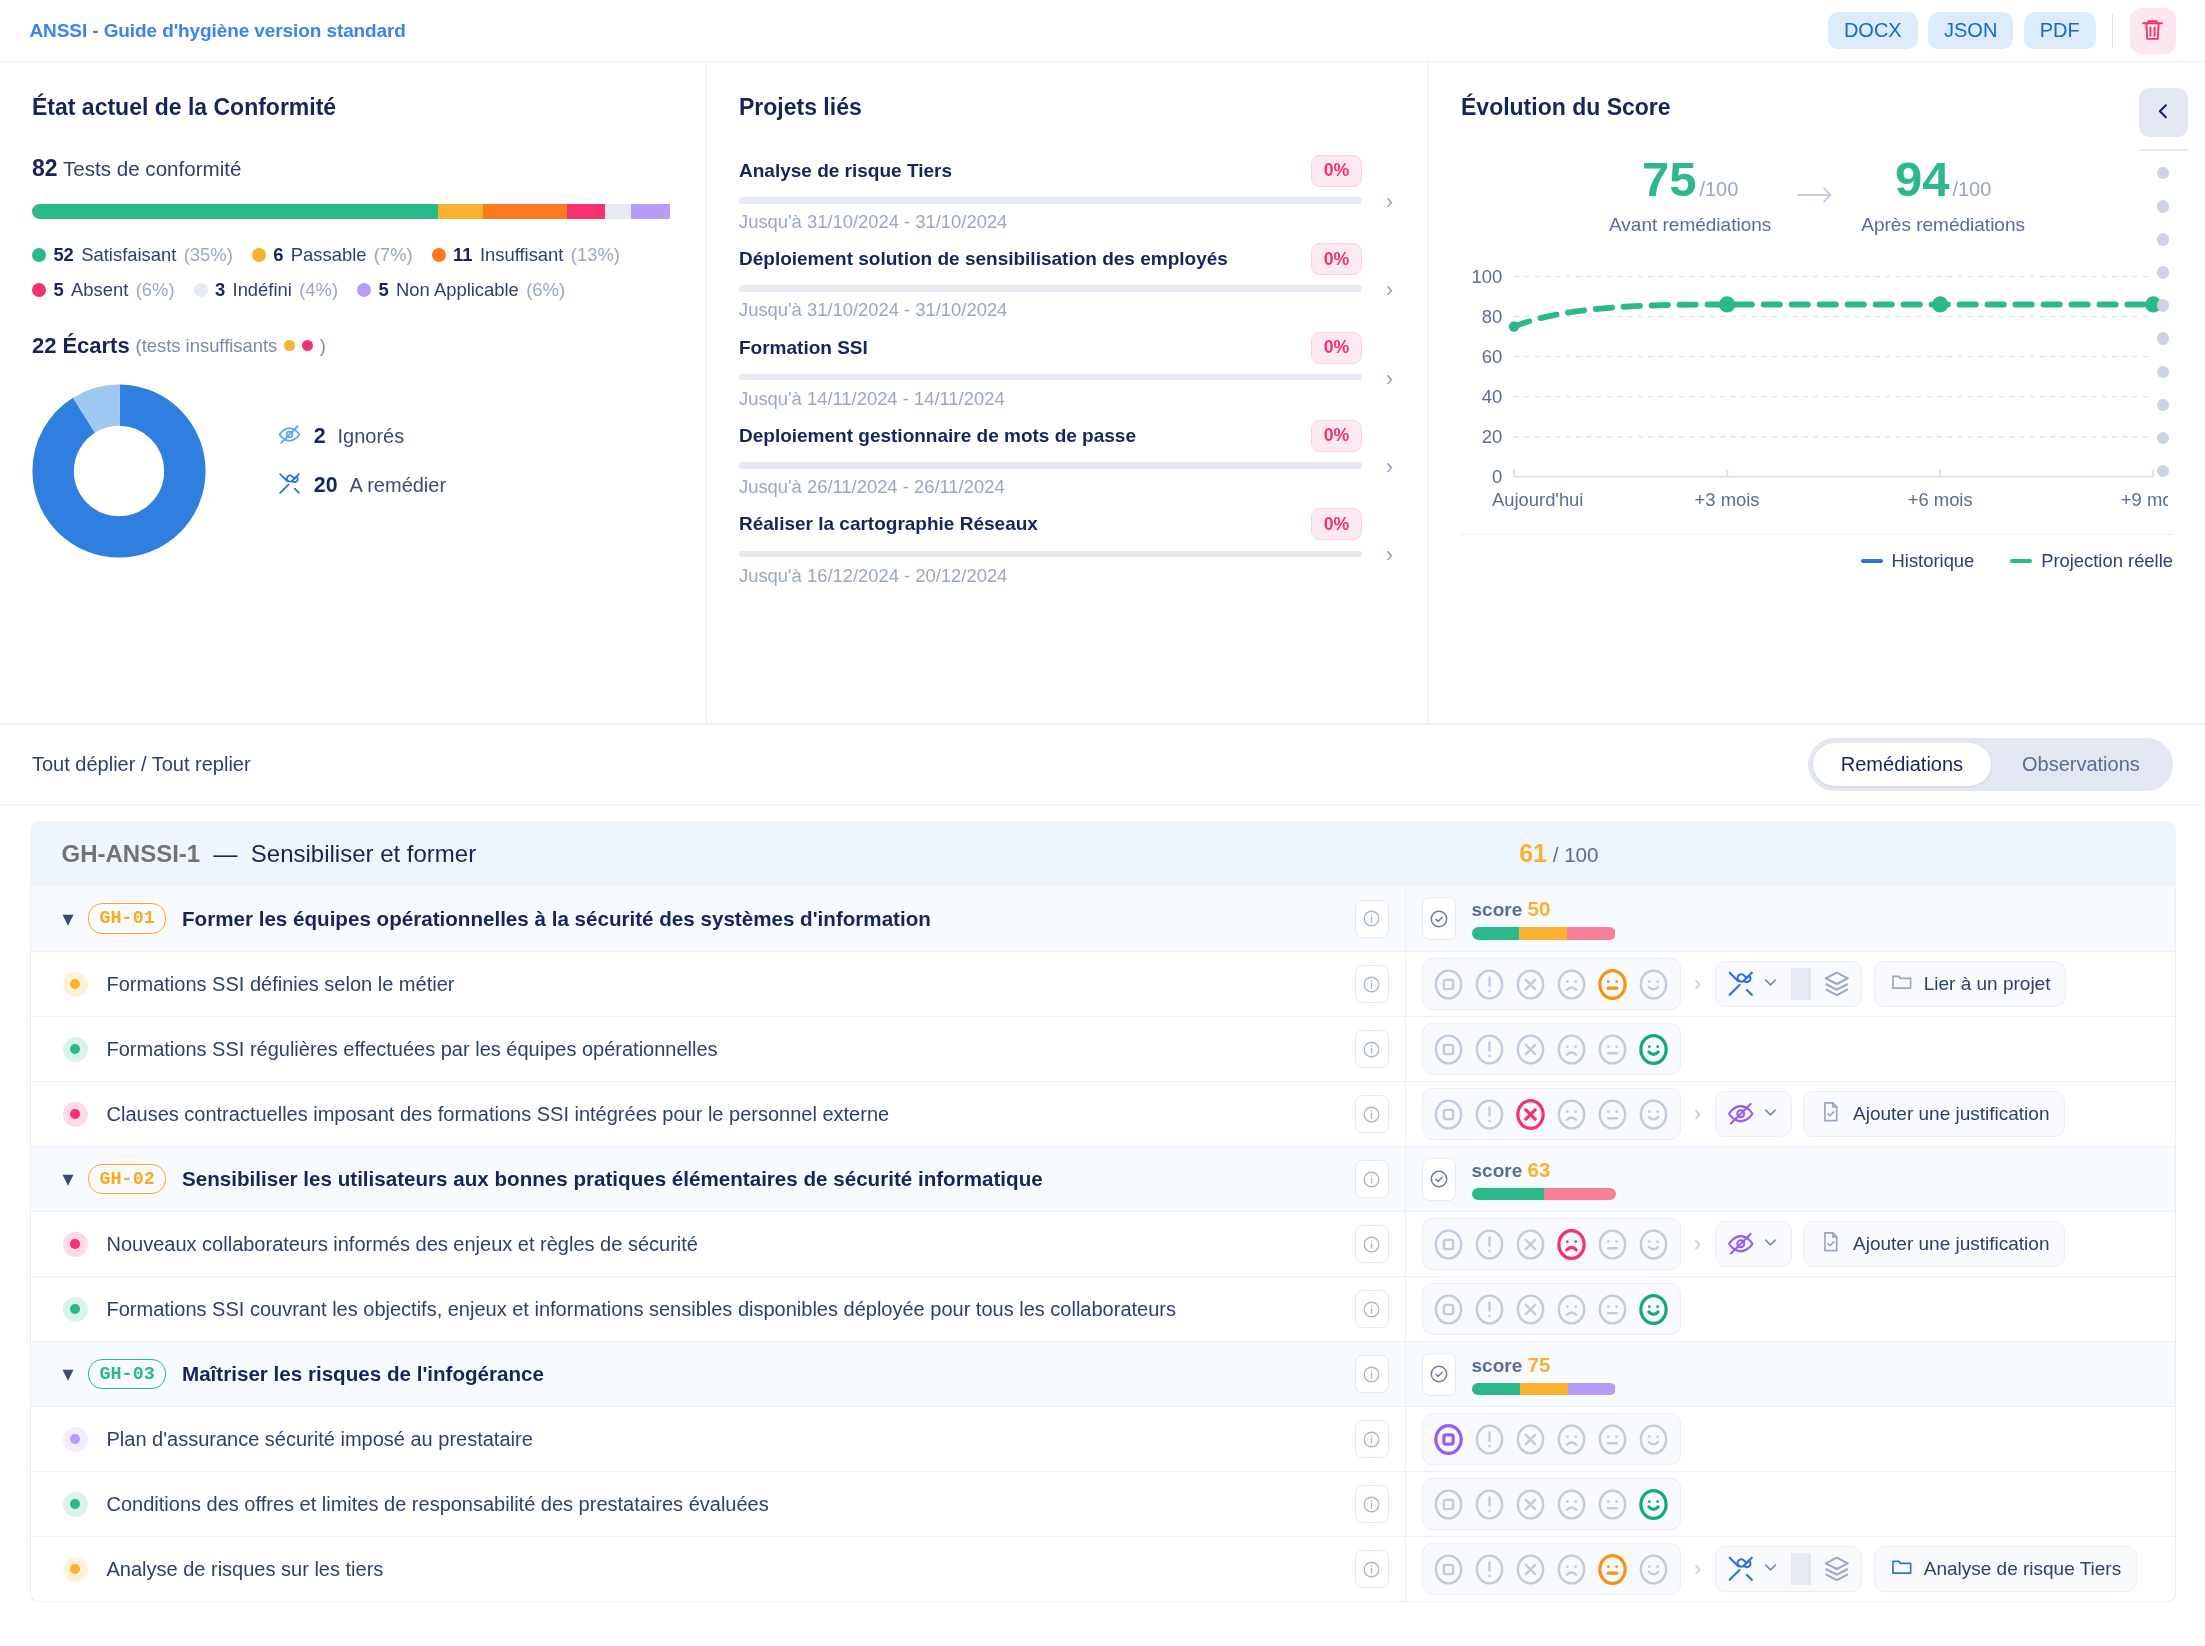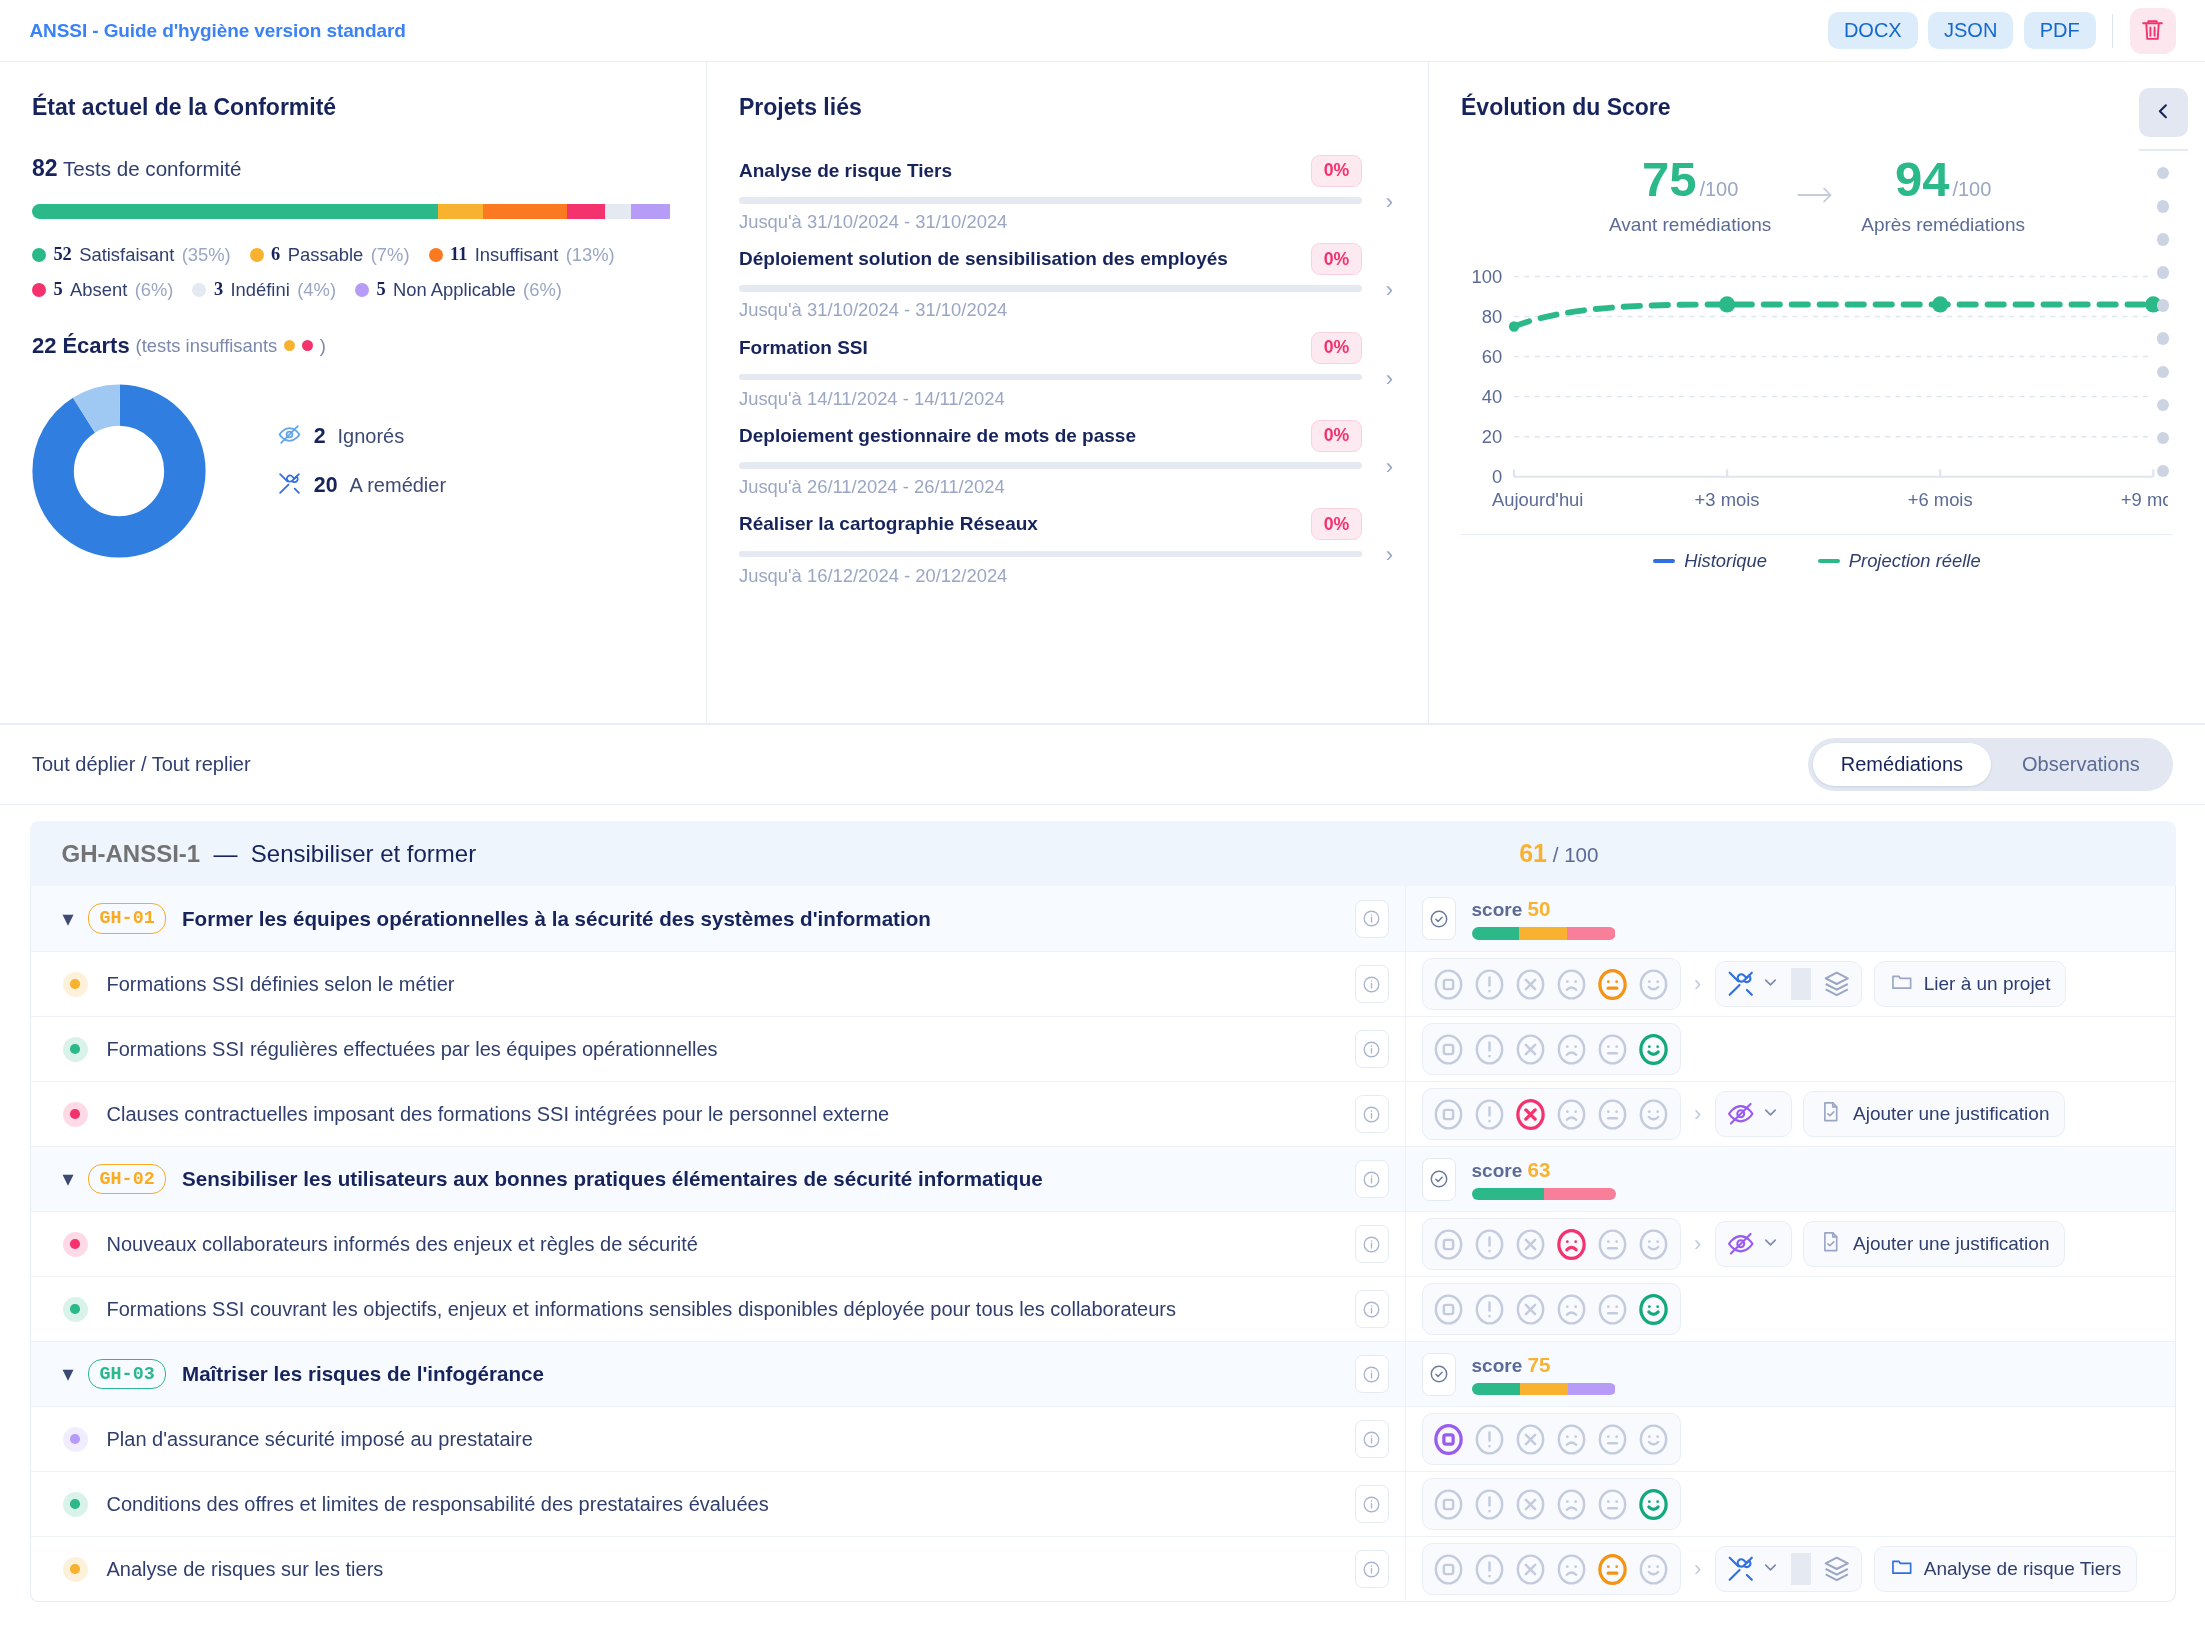--- a/index.html
+++ b/index.html
@@ -48,21 +48,21 @@
   }
   .tests-line { font-size:20.6px; color:#2f3e6e; margin-bottom:22px;}
   .tests-line b { font-size:23px; font-weight:700; color:#17245c;}
   .stacked-bar {
     height:14.7px; border-radius:7.4px; overflow:hidden;
     display:flex; width:644px; margin-bottom:25px;
   }
   .legend { display:flex; flex-wrap:wrap; row-gap:13.3px; column-gap:19px; width:648px;}
   .lg { display:flex; align-items:center; gap:7.4px; font-size:18.4px; color:#2f3e6e;}
   .lg .dot { width:14px; height:14px; border-radius:50%; display:inline-block;}
-  .lg b { font-weight:700; color:#17245c;font-family:Liberation Serif, serif; }
+  .lg b { font-weight:700; color:#17245c; }
   .lg .pct { color:#9aa6c4; }
   .ecarts { margin-top:32px; font-size:20px; color:#2f3e6e; display:flex; align-items:center; gap:5.9px;}
   .ecarts b { font-size:22px; font-weight:700; color:#17245c;}
   .ecarts .sub { color:#7b88ab; font-size:18.4px;}
   .mini-dot { width:11px;height:11px;border-radius:50%;display:inline-block;margin:0 0.7px;}
   .donut-wrap { display:flex; align-items:center; gap:71px; margin-top:25px; }
   .donut-legend .dl {
     display:flex; align-items:center; gap:11.8px; font-size:20px; color:#3d4a72; margin-bottom:19px;
   }
   .donut-legend .dl b { font-size:21.4px; font-weight:700; color:#17245c;}
@@ -85,21 +85,21 @@
   .score-row { display:flex; align-items:center; justify-content:center; gap:26px; margin-top:4.4px;}
   .score-box { text-align:center; }
   .score-num { font-size:49px; font-weight:700; color:#2cb98a; line-height:1; }
   .score-num small { font-size:20px; color:#9aa6c4; font-weight:400; margin-left:2.9px;}
   .score-lbl { font-size:19px; color:#5b6b95; margin-top:10.3px;}
   .arrow { color:#c3cbdd; font-size:32px; }
   .chart { position:relative; margin-top:29.5px; width:707px; height:258px; }
   .chart svg { display:block; }
   .chart-legend {
     border-top:1.5px solid #e9edf6; margin-top:10.3px; padding-top:14.7px;
-    display:flex; justify-content:center; gap:51px; font-size:18.4px; color:#2f3e6e;font-style:italic;
+    display:flex; justify-content:flex-end; gap:36px; font-size:18.4px; color:#2f3e6e;
   }
   .cl { display:flex; align-items:center; gap:8.8px;}
   .cl i { width:22px; height:4.4px; border-radius:2.2px; display:inline-block;}
   
   .toolrow { height:80px; display:flex; align-items:center; padding:0 32px; border-bottom:1.5px solid #e9edf6;}
   .expand-links { font-size:20px; color:#2f3e6e; }
   .expand-links span { cursor:pointer; }
   .seg {
     margin-left:auto; background:#e2e7f1; border-radius:29.5px; padding:5.2px; display:flex; gap:2.9px;
   }

